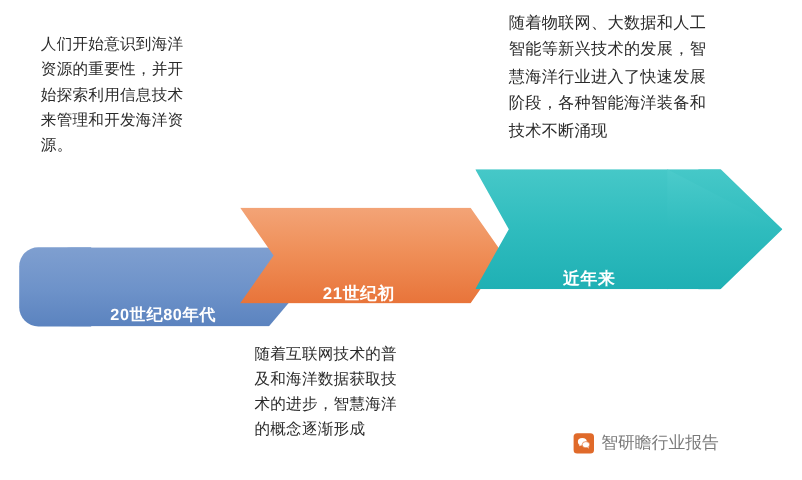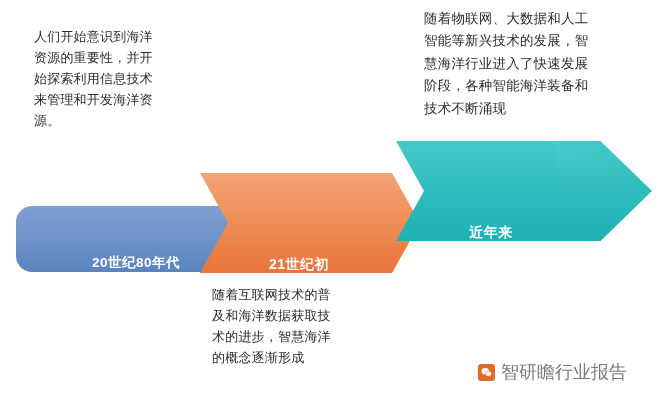--- a/index.html
+++ b/index.html
@@ -54,21 +54,21 @@
     height: 66px;
     background: linear-gradient(180deg, #7f9fd0 0%, #6d92c9 55%, #5b83bf 100%);
     border-radius: 16px 0 0 16px;
   }
 
   
   .chev-2 {
     left: 200px;
     top: 173px;
     width: 220px;
-    height: 100px;
+    height: 80px;
     background: linear-gradient(180deg, #f3a477 0%, #ef8e57 48%, #e8743a 100%);
     clip-path: polygon(0 0, 192px 0, 220px 50%, 192px 100%, 0 100%, 28px 50%);
     padding-right: 22px;
     font-size: 14px;
   }
 
   
   .chev-3 {
     left: 396px;
     top: 141px;
@@ -119,21 +119,21 @@
 
   
   .watermark {
     position: absolute;
     left: 478px;
     top: 360px;
     display: flex;
     align-items: center;
     gap: 6px;
     color: #7a7a7a;
-    font-size: 18px;
+    font-size: 14px;
   }
   .wm-logo {
     width: 17px;
     height: 17px;
     border-radius: 3px;
     background: #e06a2a;
     display: flex;
     align-items: center;
     justify-content: center;
   }

